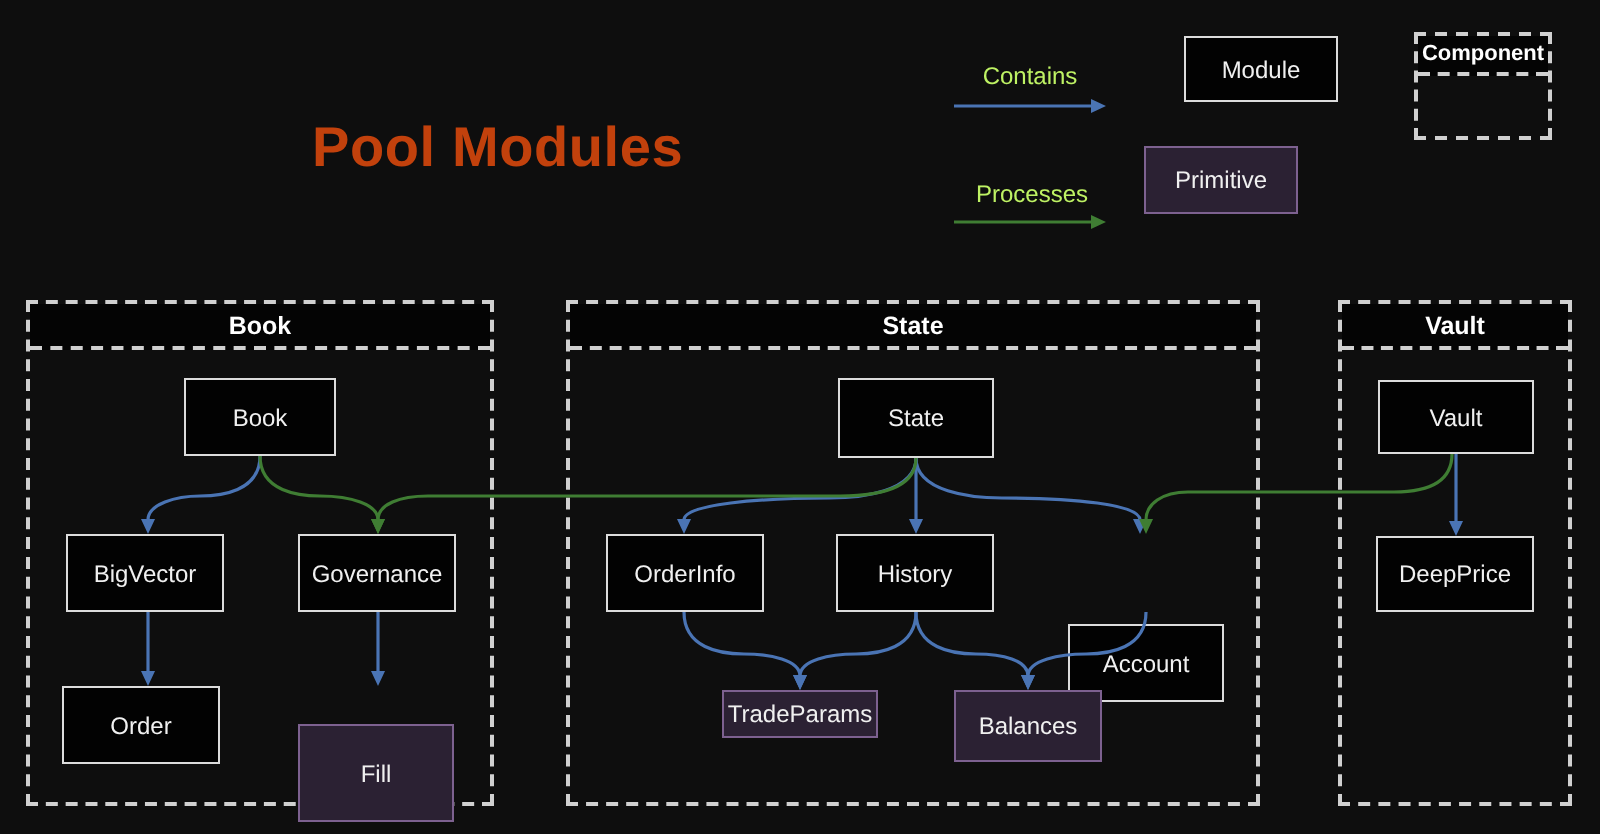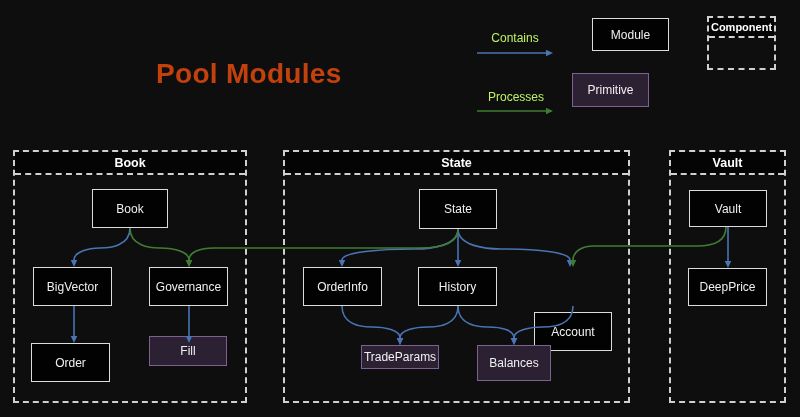--- a/index.html
+++ b/index.html
@@ -98,21 +98,21 @@
 </div>
 
 <div class="abs cluster" style="left:669px;top:150px;width:117px;height:253px;">
   <div class="cluster-header">Vault</div>
 </div>
 
 <div class="abs node module" style="left:92px;top:189px;width:76px;height:39px;">Book</div>
 <div class="abs node module" style="left:33px;top:267px;width:79px;height:39px;">BigVector</div>
 <div class="abs node module" style="left:149px;top:267px;width:79px;height:39px;">Governance</div>
 <div class="abs node module" style="left:31px;top:343px;width:79px;height:39px;">Order</div>
-<div class="abs node primitive" style="left:149px;top:336px;width:78px;height:30px;">Fill</div>
+<div class="abs node primitive" style="left:149px;top:362px;width:78px;height:49px;">Fill</div>
 
 <div class="abs node module" style="left:419px;top:189px;width:78px;height:40px;">State</div>
 <div class="abs node module" style="left:303px;top:267px;width:79px;height:39px;">OrderInfo</div>
 <div class="abs node module" style="left:418px;top:267px;width:79px;height:39px;">History</div>
 <div class="abs node module" style="left:534px;top:267px;width:78px;height:39px;margin-top:45px;">Account</div>
 <div class="abs node primitive" style="left:361px;top:345px;width:78px;height:24px;">TradeParams</div>
 <div class="abs node primitive" style="left:477px;top:345px;width:74px;height:36px;">Balances</div>
 
 <div class="abs node module" style="left:689px;top:190px;width:78px;height:37px;">Vault</div>
 <div class="abs node module" style="left:688px;top:268px;width:79px;height:38px;">DeepPrice</div>

